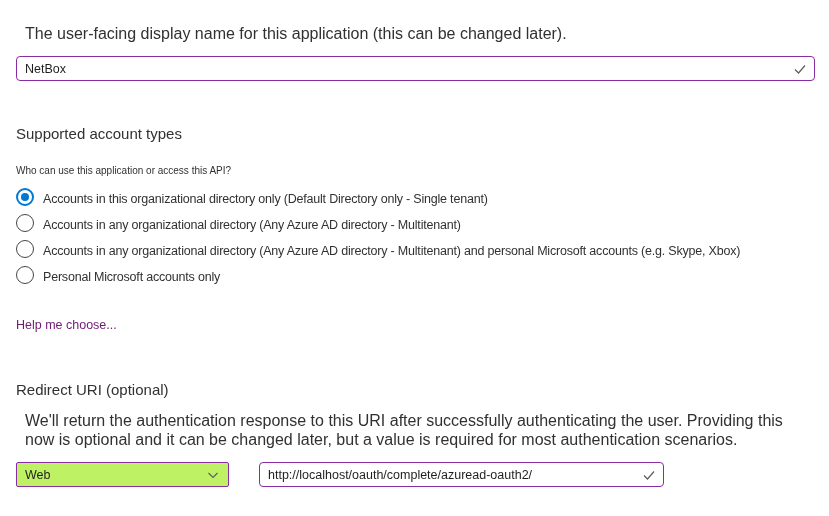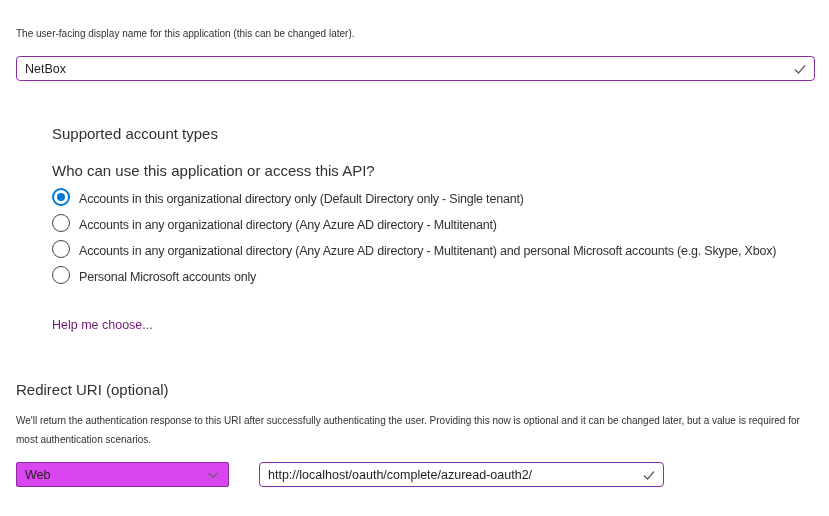--- a/index.html
+++ b/index.html
@@ -18,24 +18,25 @@
     font-weight: 400;
     color: #323130;
   }
   .required {
     color: #d13438;
     margin-right: 5px;
     font-size: 14px;
   }
   .desc {
     margin-top: 12px;
-    font-size: 10px;
+    font-size: 16px;
     line-height: 19px;
     color: #323130;
     max-width: 802px;
+    margin-left: 9px;
   }
 
   .input-wrap {
     position: relative;
     margin-top: 13px;
     height: 25px;
   }
   .input-wrap.wide { width: 799px; }
   .text-input {
     width: 100%;
@@ -54,24 +55,24 @@
     right: 8px;
     top: 50%;
     transform: translateY(-50%);
     width: 14px;
     height: 14px;
     display: flex;
     align-items: center;
     justify-content: center;
   }
 
-  .section-2 { margin-top: 43px; margin-left: 36px; }
+  .section-2 { margin-top: 43px; }
   .question {
     margin-top: 18px;
-    font-size: 15px;
+    font-size: 10px;
     line-height: 17px;
   }
   .radio-group { margin-top: 9px; }
   .radio-row {
     display: flex;
     align-items: flex-end;
     height: 18px;
     margin-bottom: 8px;
     cursor: pointer;
   }
@@ -120,21 +121,21 @@
     display: flex;
     gap: 14px;
     align-items: center;
   }
   .select-wrap {
     position: relative;
     width: 213px;
     height: 25px;
     border: 1px solid #8a2da5;
     border-radius: 2px;
-    background: #d946ef;
+    background: #bef264;
     display: flex;
     align-items: center;
     padding: 0 28px 0 8px;
     cursor: pointer;
   }
   .select-value { font-size: 12.5px; color: #201f1e; }
   .uri-wrap { width: 421px; margin-top: 0; padding-left: 16px; }
 
   svg.glyph { display: block; }
 </style>

